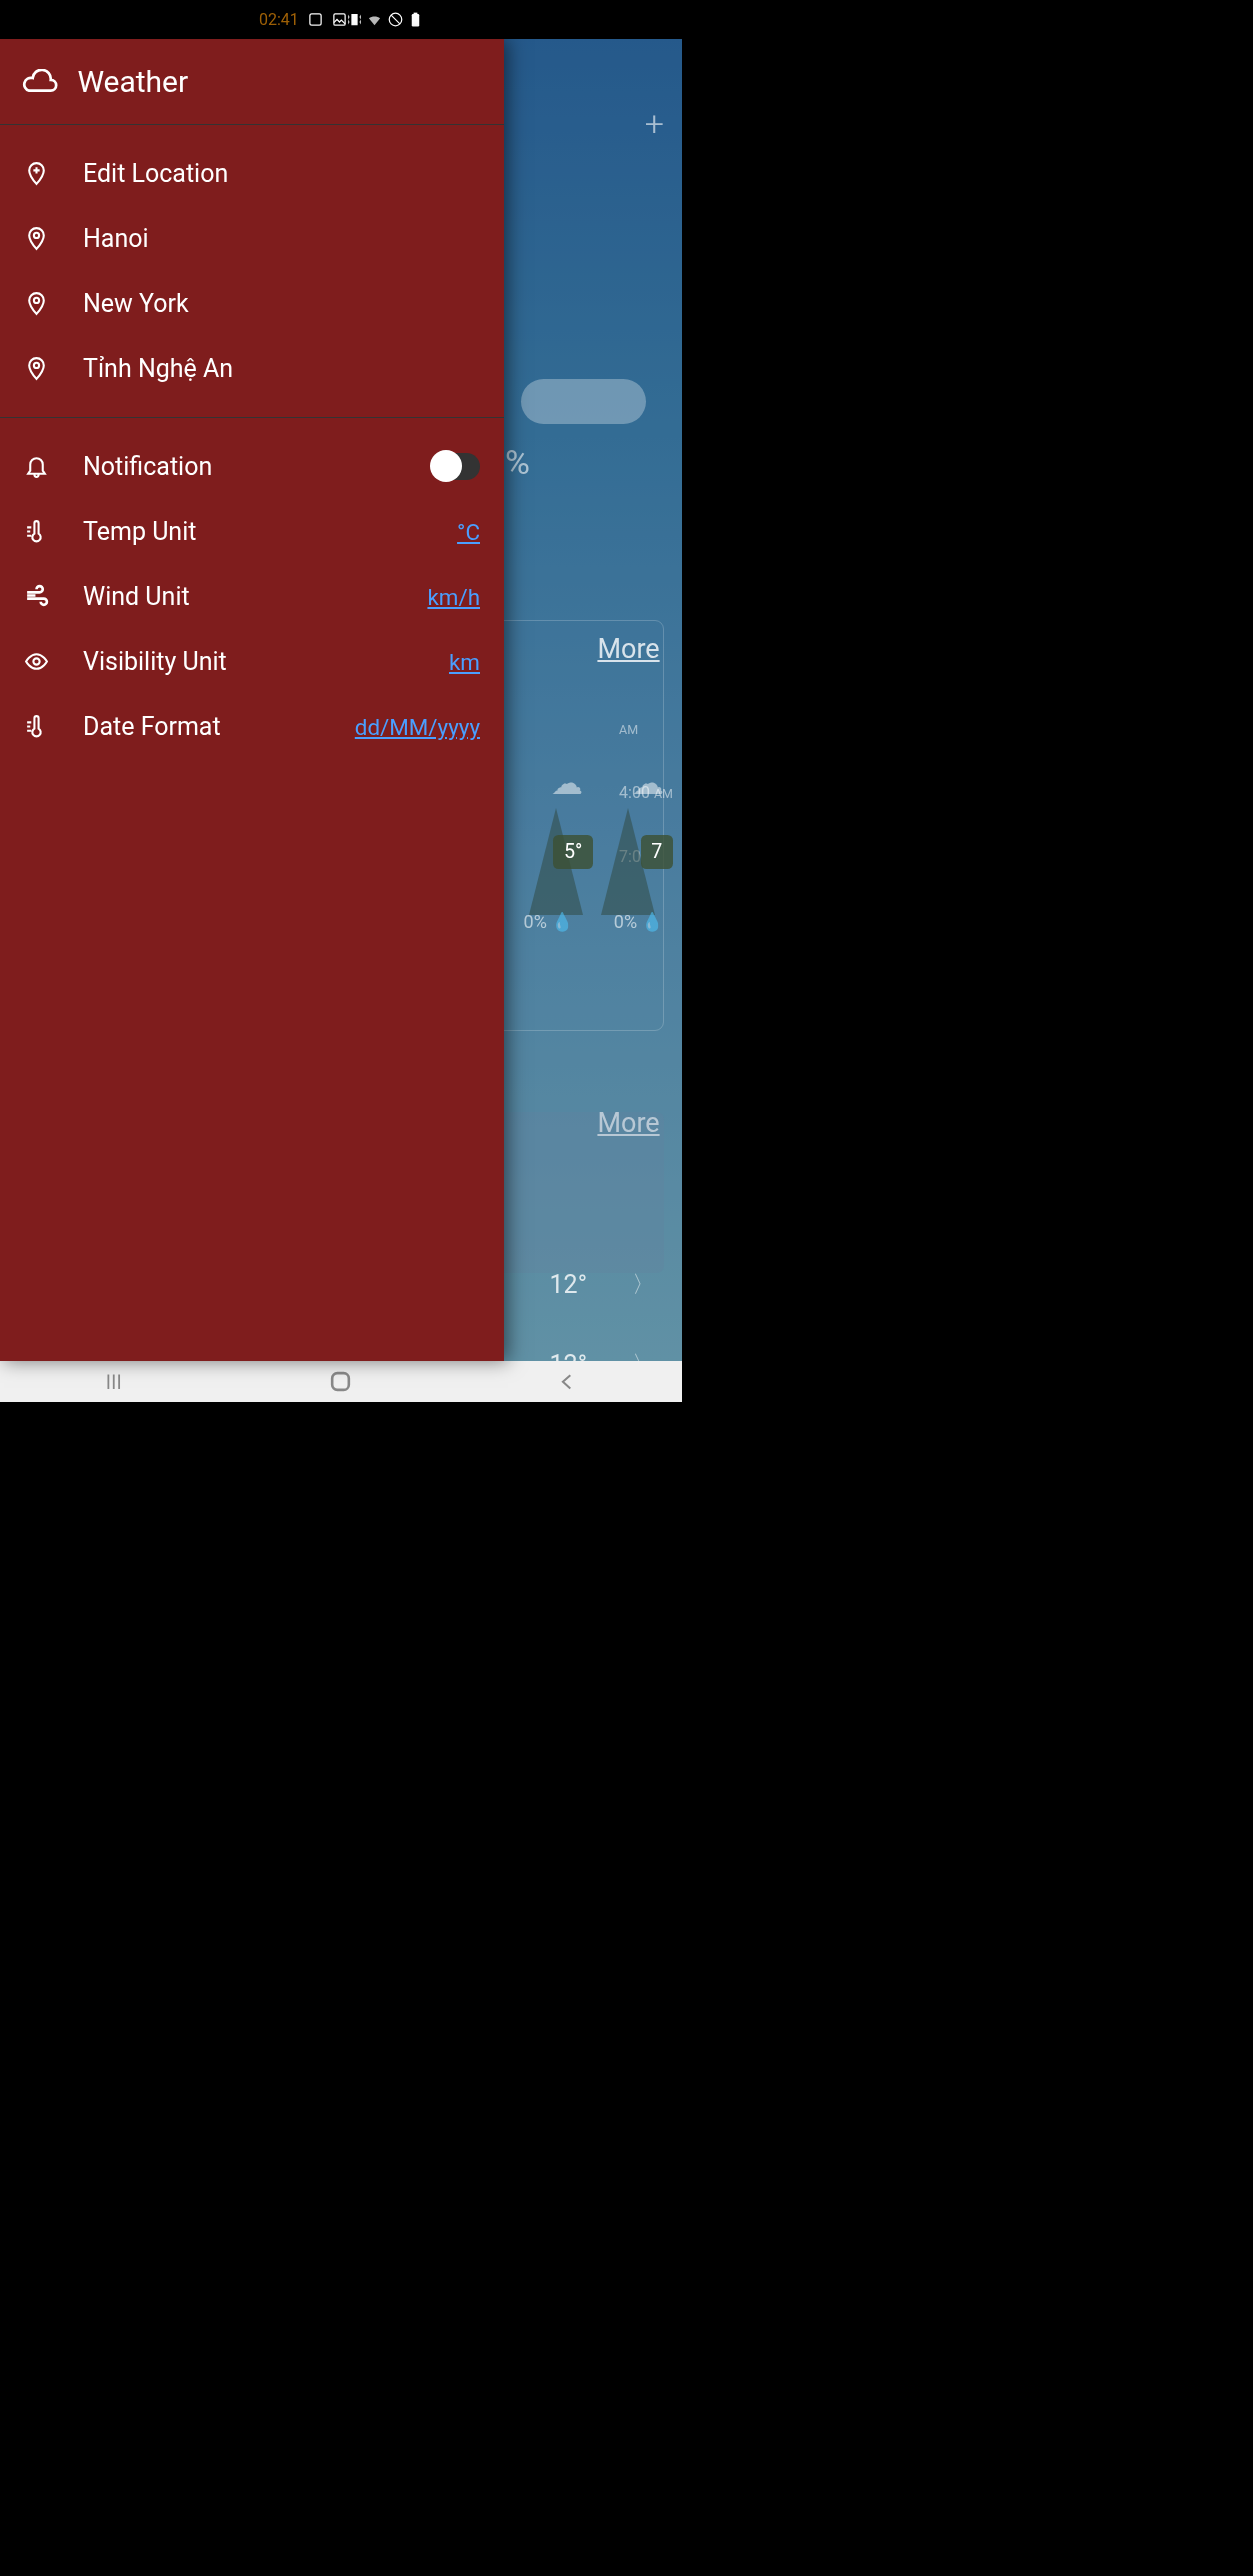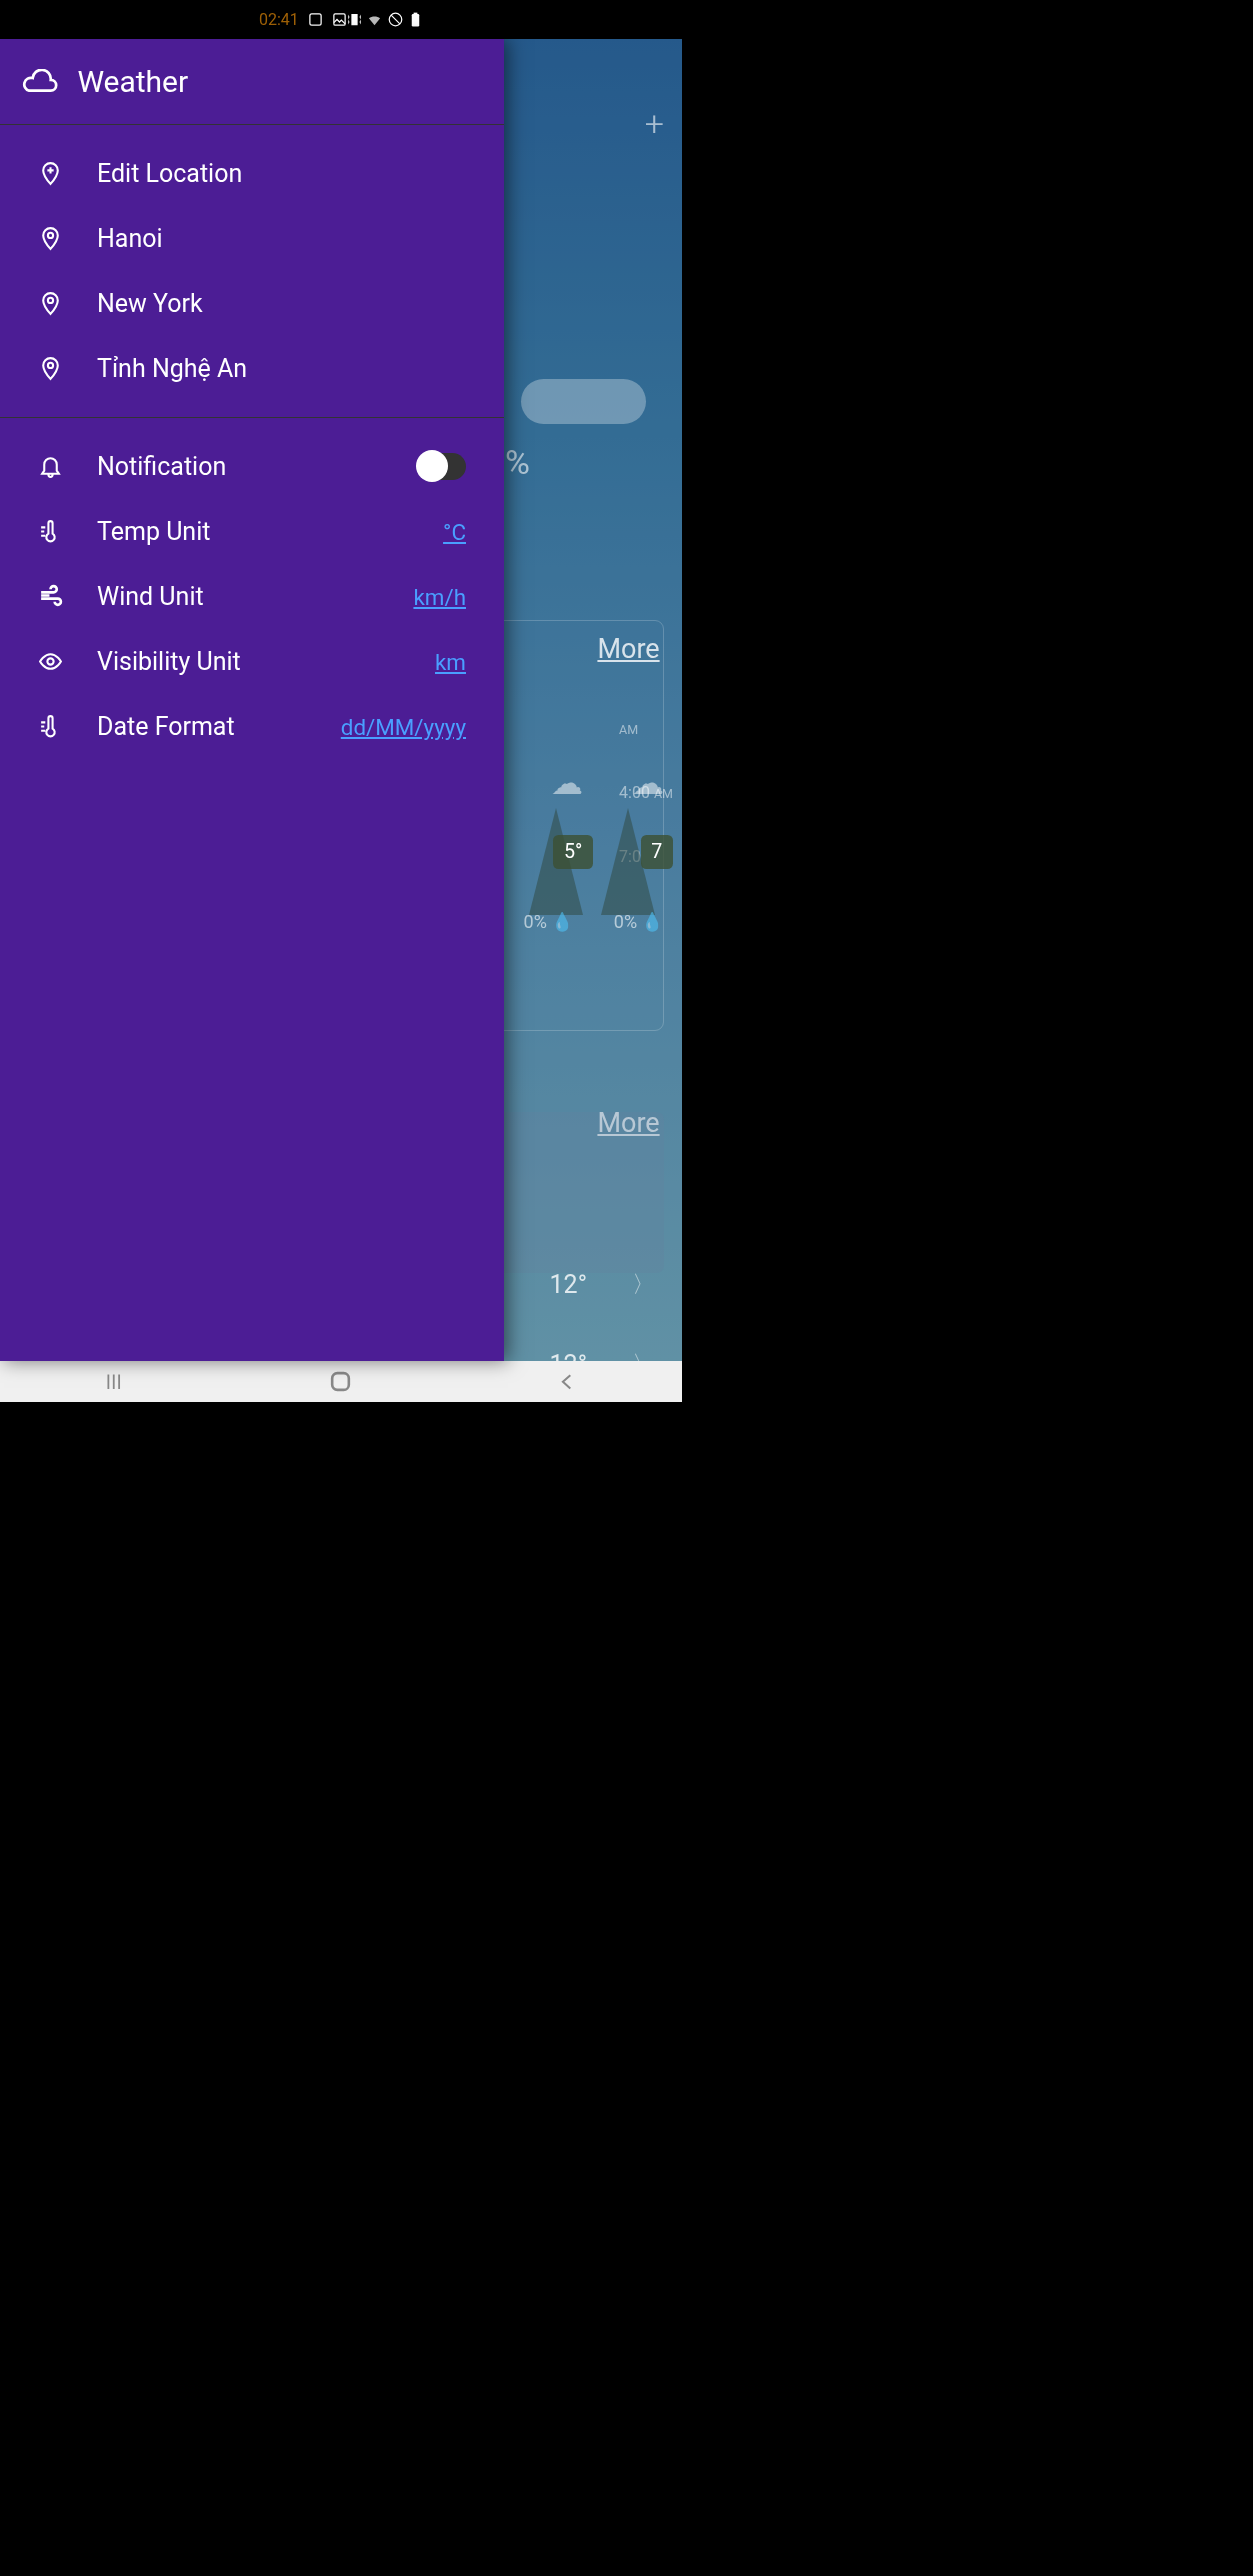--- a/index.html
+++ b/index.html
@@ -198,21 +198,21 @@
     .bg-chevron {
       color: rgba(255,255,255,0.5);
       font-size: 23px;
     }
     .drawer {
       position: absolute;
       top: 39px;
       left: 0;
       width: 504px;
       bottom: 41px;
-      background: #4c1d95;
+      background: #7f1d1d;
       z-index: 10;
       box-shadow: 3.6px 0 18px rgba(0,0,0,0.5);
     }
     .drawer-header {
       display: flex;
       align-items: center;
       padding: 25px 19.7px;
       gap: 19.7px;
       border-bottom: 0.9px solid #333;
     }
@@ -227,21 +227,21 @@
     }
     .drawer-section {
       padding: 16px 0;
     }
     .drawer-section.bordered {
       border-bottom: 0.9px solid #333;
     }
     .drawer-item {
       display: flex;
       align-items: center;
-      padding: 18px 38px;
+      padding: 18px 24px;
       gap: 34px;
       cursor: pointer;
     }
     .drawer-item-icon {
       width: 25px;
       height: 25px;
       display: flex;
       align-items: center;
       justify-content: center;
       flex-shrink: 0;

